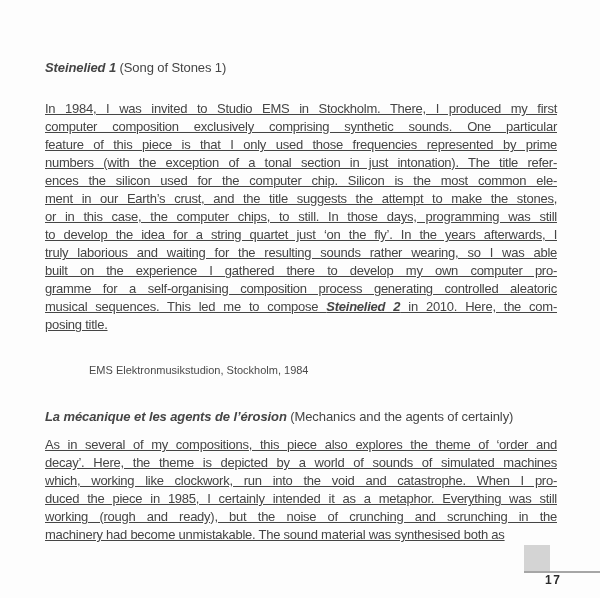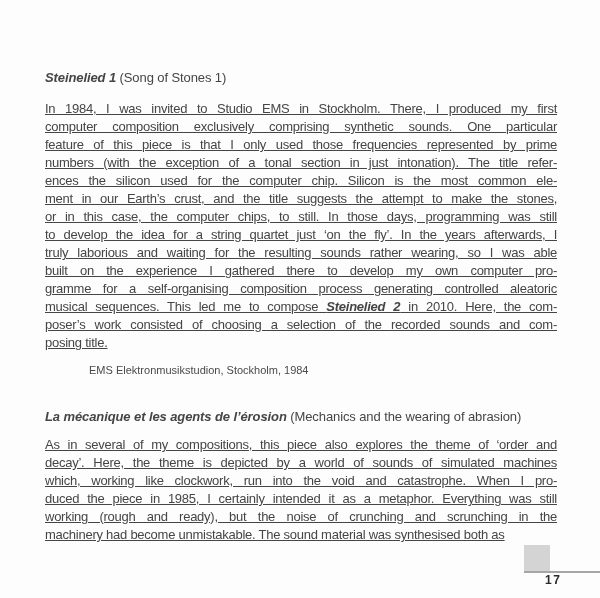--- a/index.html
+++ b/index.html
@@ -33,21 +33,21 @@
   .ln-end { text-align-last: left; }
   .ln .inline-em { font-weight: bold; font-style: italic; }
   .caption {
     font-size: 11px;
     line-height: 14px;
     letter-spacing: 0;
     color: #4a4a4a;
     white-space: nowrap;
     margin-left: 44px;
   }
-  .h1 { top: 69px; }
+  .h1 { top: 59px; }
   .p1 { top: 100px; }
   .credit1 { top: 363px; }
   .h2 { top: 408px; }
   .p2 { top: 436px; }
   .marker-square {
     position: absolute;
     left: 524px; top: 545px;
     width: 26px; height: 26px;
     background: #d4d4d4;
   }
@@ -82,28 +82,27 @@
     <div class="ln">feature of this piece is that I only used those frequencies represented by prime</div>
     <div class="ln">numbers (with the exception of a tonal section in just intonation). The title refer-</div>
     <div class="ln">ences the silicon used for the computer chip. Silicon is the most common ele-</div>
     <div class="ln">ment in our Earth’s crust, and the title suggests the attempt to make the stones,</div>
     <div class="ln">or in this case, the computer chips, to still. In those days, programming was still</div>
     <div class="ln">to develop the idea for a string quartet just ‘on the fly’. In the years afterwards, I</div>
     <div class="ln">truly laborious and waiting for the resulting sounds rather wearing, so I was able</div>
     <div class="ln">built on the experience I gathered there to develop my own computer pro-</div>
     <div class="ln">gramme for a self-organising composition process generating controlled aleatoric</div>
     <div class="ln"><span>musical sequences. This led me to compose </span><span class="inline-em">Steinelied 2</span><span> in 2010. Here, the com-</span></div>
-    <div class="ln">poser’s work consisted of choosing a selection of the recorded sounds and com-</div>
     <div class="ln ln-end">posing title.</div>
   </div>
 
   <div class="block caption credit1">EMS Elektronmusikstudion, Stockholm, 1984</div>
 
   <div class="block heading h2">
-    <span class="title-em">La mécanique et les agents de l’érosion</span><span> (Mechanics and the wearing of abrasion)</span>
+    <span class="title-em">La mécanique et les agents de l’érosion</span><span> (Mechanics and the agents of certainly)</span>
   </div>
 
   <div class="block paragraph p2">
     <div class="ln">As in several of my compositions, this piece also explores the theme of ‘order and</div>
     <div class="ln">decay’. Here, the theme is depicted by a world of sounds of simulated machines</div>
     <div class="ln">which, working like clockwork, run into the void and catastrophe. When I pro-</div>
     <div class="ln">duced the piece in 1985, I certainly intended it as a metaphor. Everything was still</div>
     <div class="ln">working (rough and ready), but the noise of crunching and scrunching in the</div>
     <div class="ln ln-end">machinery had become unmistakable. The sound material was synthesised both as</div>
   </div>

